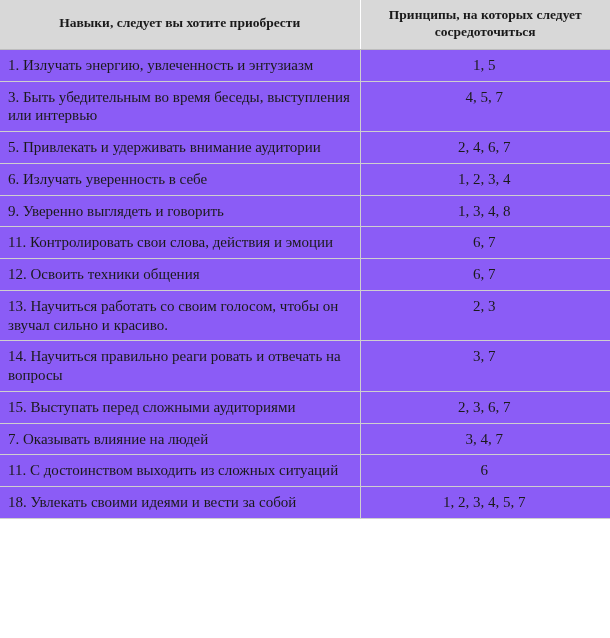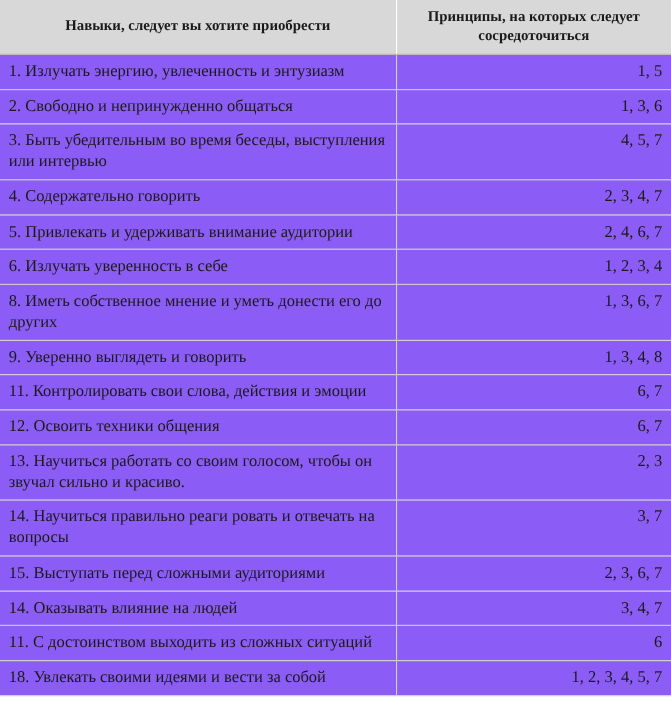--- a/index.html
+++ b/index.html
@@ -44,21 +44,21 @@
     padding: 6px 8px 6px 8px;
     border-bottom: 1px solid #cfcfcf;
     vertical-align: top;
     background: #8b5cf6;
   }
   tbody td.skill {
     border-right: 1px solid #cfcfcf;
     text-align: left;
   }
   tbody td.principles {
-    text-align: right;
+    text-align: center;
     padding-left: 6px;
   }
   tbody tr:last-child td {
     border-bottom: 1px solid #cfcfcf;
   }
 </style>
 </head>
 <body>
 
 <table class="skills-table">
@@ -71,42 +71,30 @@
       <th>Навыки, следует вы хотите приобрести</th>
       <th>Принципы, на которых следует сосредоточиться</th>
     </tr>
   </thead>
   <tbody>
     <tr>
       <td class="skill">1. Излучать энергию, увлеченность и энтузиазм</td>
       <td class="principles">1, 5</td>
     </tr>
     <tr>
-      <td class="skill">2. Свободно и непринужденно общаться</td>
-      <td class="principles">1, 3, 6</td>
-    </tr>
-    <tr>
       <td class="skill">3. Быть убедительным во время беседы, выступления или интервью</td>
       <td class="principles">4, 5, 7</td>
-    </tr>
-    <tr>
-      <td class="skill">4. Содержательно говорить</td>
-      <td class="principles">2, 3, 4, 7</td>
     </tr>
     <tr>
       <td class="skill">5. Привлекать и удерживать внимание аудитории</td>
       <td class="principles">2, 4, 6, 7</td>
     </tr>
     <tr>
       <td class="skill">6. Излучать уверенность в себе</td>
       <td class="principles">1, 2, 3, 4</td>
-    </tr>
-    <tr>
-      <td class="skill">8. Иметь собственное мнение и уметь донести его до других</td>
-      <td class="principles">1, 3, 6, 7</td>
     </tr>
     <tr>
       <td class="skill">9. Уверенно выглядеть и говорить</td>
       <td class="principles">1, 3, 4, 8</td>
     </tr>
     <tr>
       <td class="skill">11. Контролировать свои слова, действия и эмоции</td>
       <td class="principles">6, 7</td>
     </tr>
     <tr>
@@ -119,21 +107,21 @@
     </tr>
     <tr>
       <td class="skill">14. Научиться правильно реаги ровать и отвечать на вопросы</td>
       <td class="principles">3, 7</td>
     </tr>
     <tr>
       <td class="skill">15. Выступать перед сложными аудиториями</td>
       <td class="principles">2, 3, 6, 7</td>
     </tr>
     <tr>
-      <td class="skill">14. Оказывать влияние на людей</td>
+      <td class="skill">7. Оказывать влияние на людей</td>
       <td class="principles">3, 4, 7</td>
     </tr>
     <tr>
       <td class="skill">11. С достоинством выходить из сложных ситуаций</td>
       <td class="principles">6</td>
     </tr>
     <tr>
       <td class="skill">18. Увлекать своими идеями и вести за собой</td>
       <td class="principles">1, 2, 3, 4, 5, 7</td>
     </tr>

